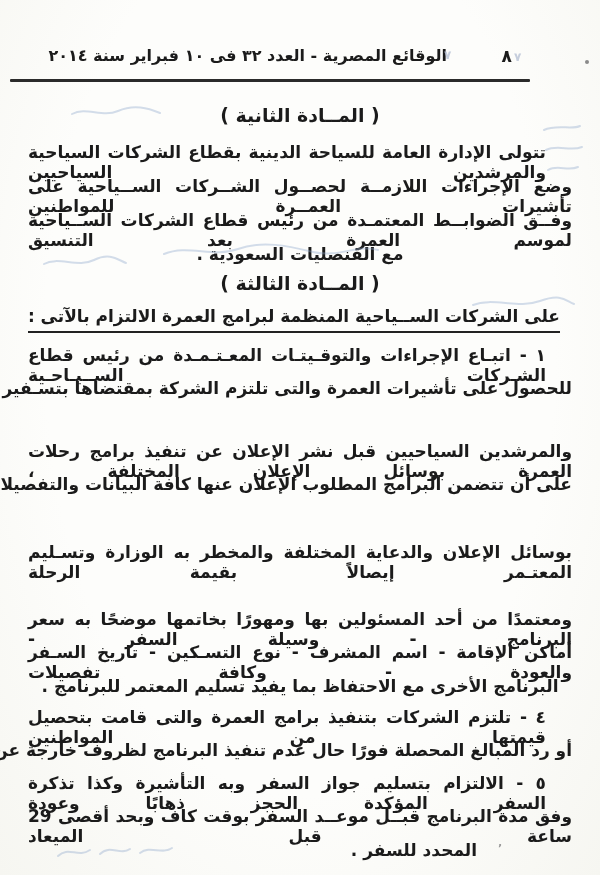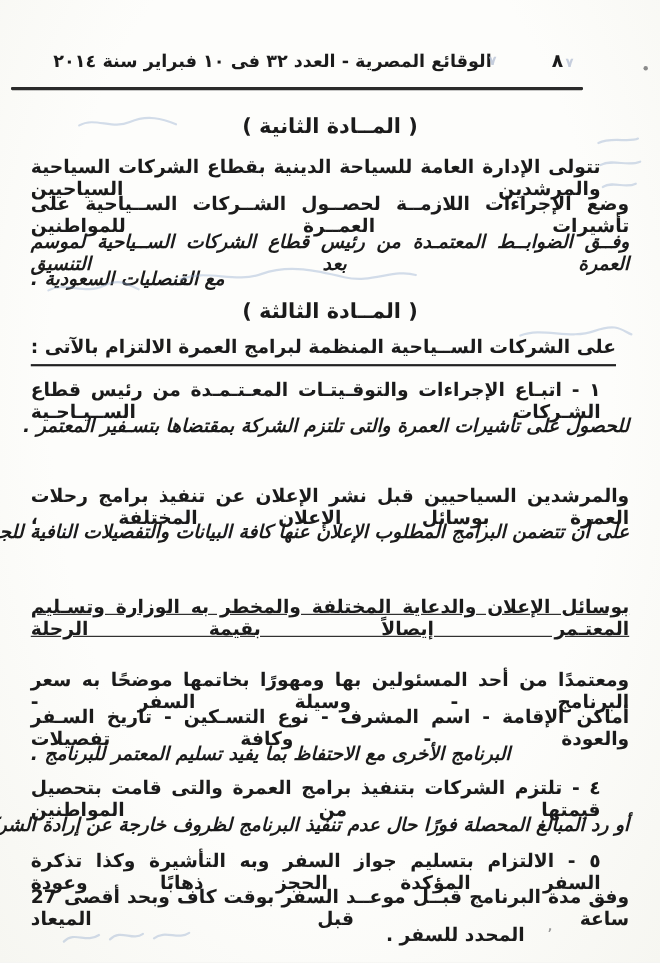--- a/index.html
+++ b/index.html
@@ -35,21 +35,21 @@
     background:#8a8a8a;
   }
   
   .line{
     position:absolute;right:28px;left:28px;height:26px;
     direction:rtl;unicode-bidi:embed;
     font-size:17px;font-weight:700;color:#1b1b1b;
     white-space:nowrap;overflow:visible;
   }
   .just{text-align:justify;text-align-last:justify;white-space:normal;}
-  .endline{text-align:left;font-style:italic;}
+  .endline{text-align:center;}
   .indent{padding-right:26px;}
   .title{
     left:0;right:0;text-align:center;text-align-last:center;
     font-size:19px;letter-spacing:.5px;
   }
   .intro{right:40px;left:auto;text-align:center;}
   .intro .u{
     display:inline-block;border-bottom:2px solid #222;padding-bottom:5px;
   }
   .lastline{right:123px;left:auto;text-align:right;}
@@ -68,44 +68,44 @@
   <div class="gazette-title">الوقائع المصرية - العدد ٣٢ فى ١٠ فبراير سنة ٢٠١٤</div>
   <div class="page-number">٨</div>
   <span class="artifact" style="top:48px;left:444px;">٧</span>
   <span class="artifact" style="top:50px;left:514px;">٧</span>
   <div class="header-rule"></div>
   <div class="corner-dot"></div>
 
   <div class="line title" style="top:104px;">( المــادة الثانية )</div>
   <div class="line just indent" style="top:142px;">تتولى الإدارة العامة للسياحة الدينية بقطاع الشركات السياحية والمرشدين السياحيين</div>
   <div class="line just" style="top:176px;">وضع الإجراءات اللازمــة لحصــول الشــركات الســياحية على تأشيرات العمــرة للمواطنين</div>
-  <div class="line just" style="top:210px;font-style:italic;">وفــق الضوابــط المعتمـدة من رئيس قطاع الشركات الســياحية لموسم العمرة بعد التنسيق</div>
+  <div class="line just" style="top:210px;">وفــق الضوابــط المعتمـدة من رئيس قطاع الشركات الســياحية لموسم العمرة بعد التنسيق</div>
   <div class="line endline" style="top:244px;">مع القنصليات السعودية .</div>
 
   <div class="line title" style="top:272px;">( المــادة الثالثة )</div>
   <div class="line intro" style="top:306px;">
     <span class="u">على الشركات الســياحية المنظمة لبرامج العمرة الالتزام بالآتى :</span>
   </div>
 
   <div class="line just indent" style="top:345px;">١ - اتبـاع الإجراءات والتوقـيتـات المعـتـمـدة من رئيس قطاع الشـركات الســيـاحـية</div>
   <div class="line endline" style="top:378px;">للحصول على تأشيرات العمرة والتى تلتزم الشركة بمقتضاها بتسـفير المعتمر .</div>
 
   <div class="line just" style="top:441px;">والمرشدين السياحيين قبل نشر الإعلان عن تنفيذ برامج رحلات العمرة بوسائل الإعلان المختلفة ،</div>
   <div class="line endline" style="top:474px;">على أن تتضمن البرامج المطلوب الإعلان عنها كافة البيانات والتفصيلات النافية للجهالة .</div>
 
-  <div class="line just" style="top:542px;text-decoration:underline;">بوسائل الإعلان والدعاية المختلفة والمخطر به الوزارة وتسـليم المعتـمر إيصالاً بقيمة الرحلة</div>
+  <div class="line just" style="top:542px;">بوسائل الإعلان والدعاية المختلفة والمخطر به الوزارة وتسـليم المعتـمر إيصالاً بقيمة الرحلة</div>
   <div class="line just" style="top:609px;">ومعتمدًا من أحد المسئولين بها ومهورًا بخاتمها موضحًا به سعر البرنامج - وسيلة السفر -</div>
   <div class="line just" style="top:642px;">أماكن الإقامة - اسم المشرف - نوع التسـكين - تاريخ السـفر والعودة - وكافة تفصيلات</div>
   <div class="line endline" style="top:676px;">البرنامج الأخرى مع الاحتفاظ بما يفيد تسليم المعتمر للبرنامج .</div>
 
   <div class="line just indent" style="top:707px;">٤ - تلتزم الشركات بتنفيذ برامج العمرة والتى قامت بتحصيل قيمتها من المواطنين</div>
   <div class="line endline" style="top:740px;">أو رد المبالغ المحصلة فورًا حال عدم تنفيذ البرنامج لظروف خارجة عن إرادة الشركة .</div>
 
   <div class="line just indent" style="top:773px;">٥ - الالتزام بتسليم جواز السفر وبه التأشيرة وكذا تذكرة السفر المؤكدة الحجز ذهابًا وعودة</div>
-  <div class="line just" style="top:806px;">وفق مدة البرنامج قبــل موعــد السفر بوقت كاف وبحد أقصى 27 ساعة قبل الميعاد</div>
+  <div class="line just" style="top:806px;">وفق مدة البرنامج قبــل موعــد السفر بوقت كاف وبحد أقصى 29 ساعة قبل الميعاد</div>
   <div class="line lastline" style="top:840px;">المحدد للسفر .</div>
   <span class="tinymark" style="top:842px;left:498px;">’</span>
 
   <svg class="smudge" style="top:98px;left:68px;" width="95" height="28" viewBox="0 0 95 28">
     <path d="M4 16 C 18 8, 34 20, 50 13 S 80 10, 92 15"></path>
   </svg>
   <svg class="smudge" style="top:120px;left:536px;" width="52" height="60" viewBox="0 0 52 60">
     <path d="M8 10 C 20 4, 36 10, 44 6 M10 30 C 22 24, 34 32, 46 27 M12 50 C 22 44, 32 52, 42 47"></path>
   </svg>
   <svg class="smudge" style="top:236px;left:158px;" width="225" height="30" viewBox="0 0 225 30">

